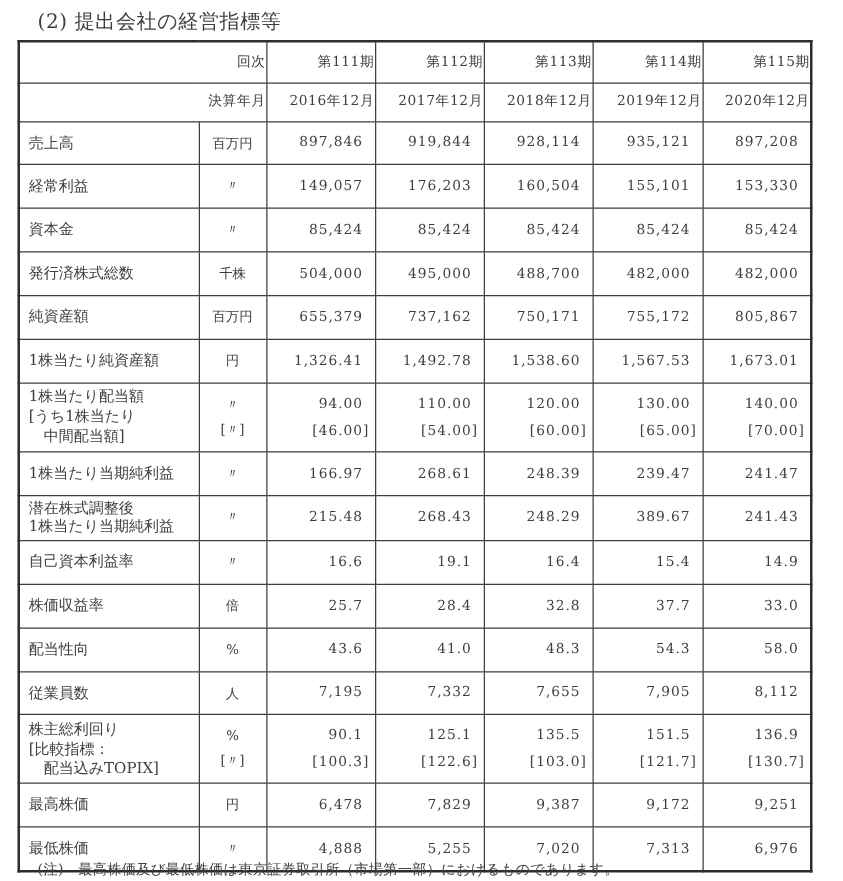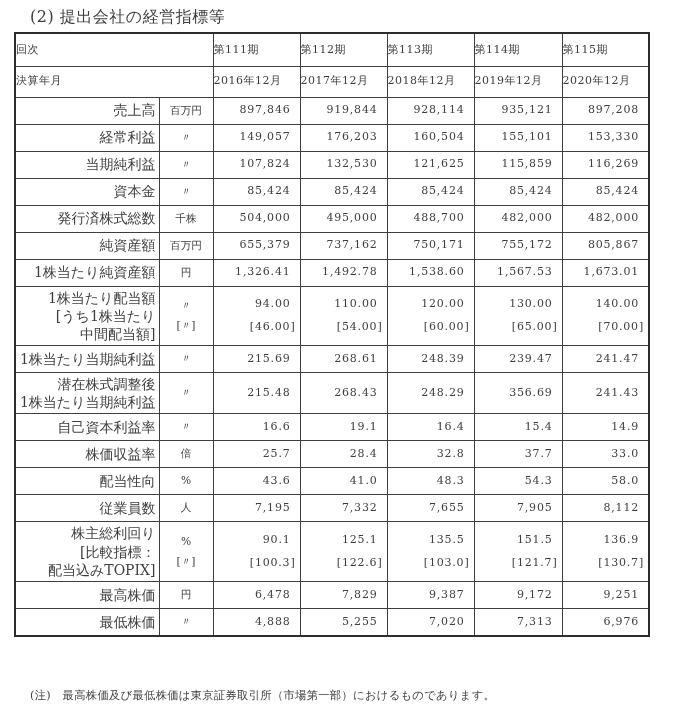--- a/index.html
+++ b/index.html
@@ -24,26 +24,26 @@
   th, td {
     border:1px solid #3e3e3e;
     font-weight:normal;
     font-size:11px;
     line-height:1.3;
     vertical-align:middle;
     background:#ffffff;
     padding:0;
     overflow:hidden;
   }
-  thead th { text-align:left; letter-spacing:0.5px; }
+  thead th { text-align:right; letter-spacing:0.5px; }
   tr.h1 th { height:33px; }
   tr.h2 th { height:31px;margin-left:48px; }
   tbody td { height:27px; }
-  td.lbl { text-align:right; padding:2px 3px 2px 0; font-size:14px; }
-  td.unit { text-align:center; font-size:10.7px; padding:2px 1px; }
+  td.lbl { text-align:left; padding:2px 3px 2px 7px; font-size:12px; }
+  td.unit { text-align:center; font-size:10.7px; padding:10px 1px; }
   td.val { text-align:right; padding:2px 9px 2px 2px; }
   .num { letter-spacing:0.8px; white-space:nowrap; }
   td.val .sub { margin-top:8px; margin-right:-5px; }
   td.unit .sub { margin-top:6px; }
   td.lbl div { white-space:nowrap; }
   .doc-note {
     position:absolute; top:688px; left:30px;
     font-size:11.3px; letter-spacing:0.3px; white-space:nowrap;
   }
 </style>
@@ -124,43 +124,20 @@
           </td>
           <td class="val">
             <div class="num">155,101</div>
           </td>
           <td class="val">
             <div class="num">153,330</div>
           </td>
         </tr>
         <tr>
           <td class="lbl">
-            <div>当期純利益</div>
-          </td>
-          <td class="unit">
-            <div>〃</div>
-          </td>
-          <td class="val">
-            <div class="num">107,824</div>
-          </td>
-          <td class="val">
-            <div class="num">132,530</div>
-          </td>
-          <td class="val">
-            <div class="num">121,625</div>
-          </td>
-          <td class="val">
-            <div class="num">115,859</div>
-          </td>
-          <td class="val">
-            <div class="num">116,269</div>
-          </td>
-        </tr>
-        <tr>
-          <td class="lbl">
             <div>資本金</div>
           </td>
           <td class="unit">
             <div>〃</div>
           </td>
           <td class="val">
             <div class="num">85,424</div>
           </td>
           <td class="val">
             <div class="num">85,424</div>
@@ -276,21 +253,21 @@
           </td>
         </tr>
         <tr>
           <td class="lbl">
             <div>1株当たり当期純利益</div>
           </td>
           <td class="unit">
             <div>〃</div>
           </td>
           <td class="val">
-            <div class="num">215.69</div>
+            <div class="num">166.97</div>
           </td>
           <td class="val">
             <div class="num">268.61</div>
           </td>
           <td class="val">
             <div class="num">248.39</div>
           </td>
           <td class="val">
             <div class="num">239.47</div>
           </td>
@@ -309,21 +286,21 @@
           <td class="val">
             <div class="num">215.48</div>
           </td>
           <td class="val">
             <div class="num">268.43</div>
           </td>
           <td class="val">
             <div class="num">248.29</div>
           </td>
           <td class="val">
-            <div class="num">356.69</div>
+            <div class="num">389.67</div>
           </td>
           <td class="val">
             <div class="num">241.43</div>
           </td>
         </tr>
         <tr>
           <td class="lbl">
             <div>自己資本利益率</div>
           </td>
           <td class="unit">

